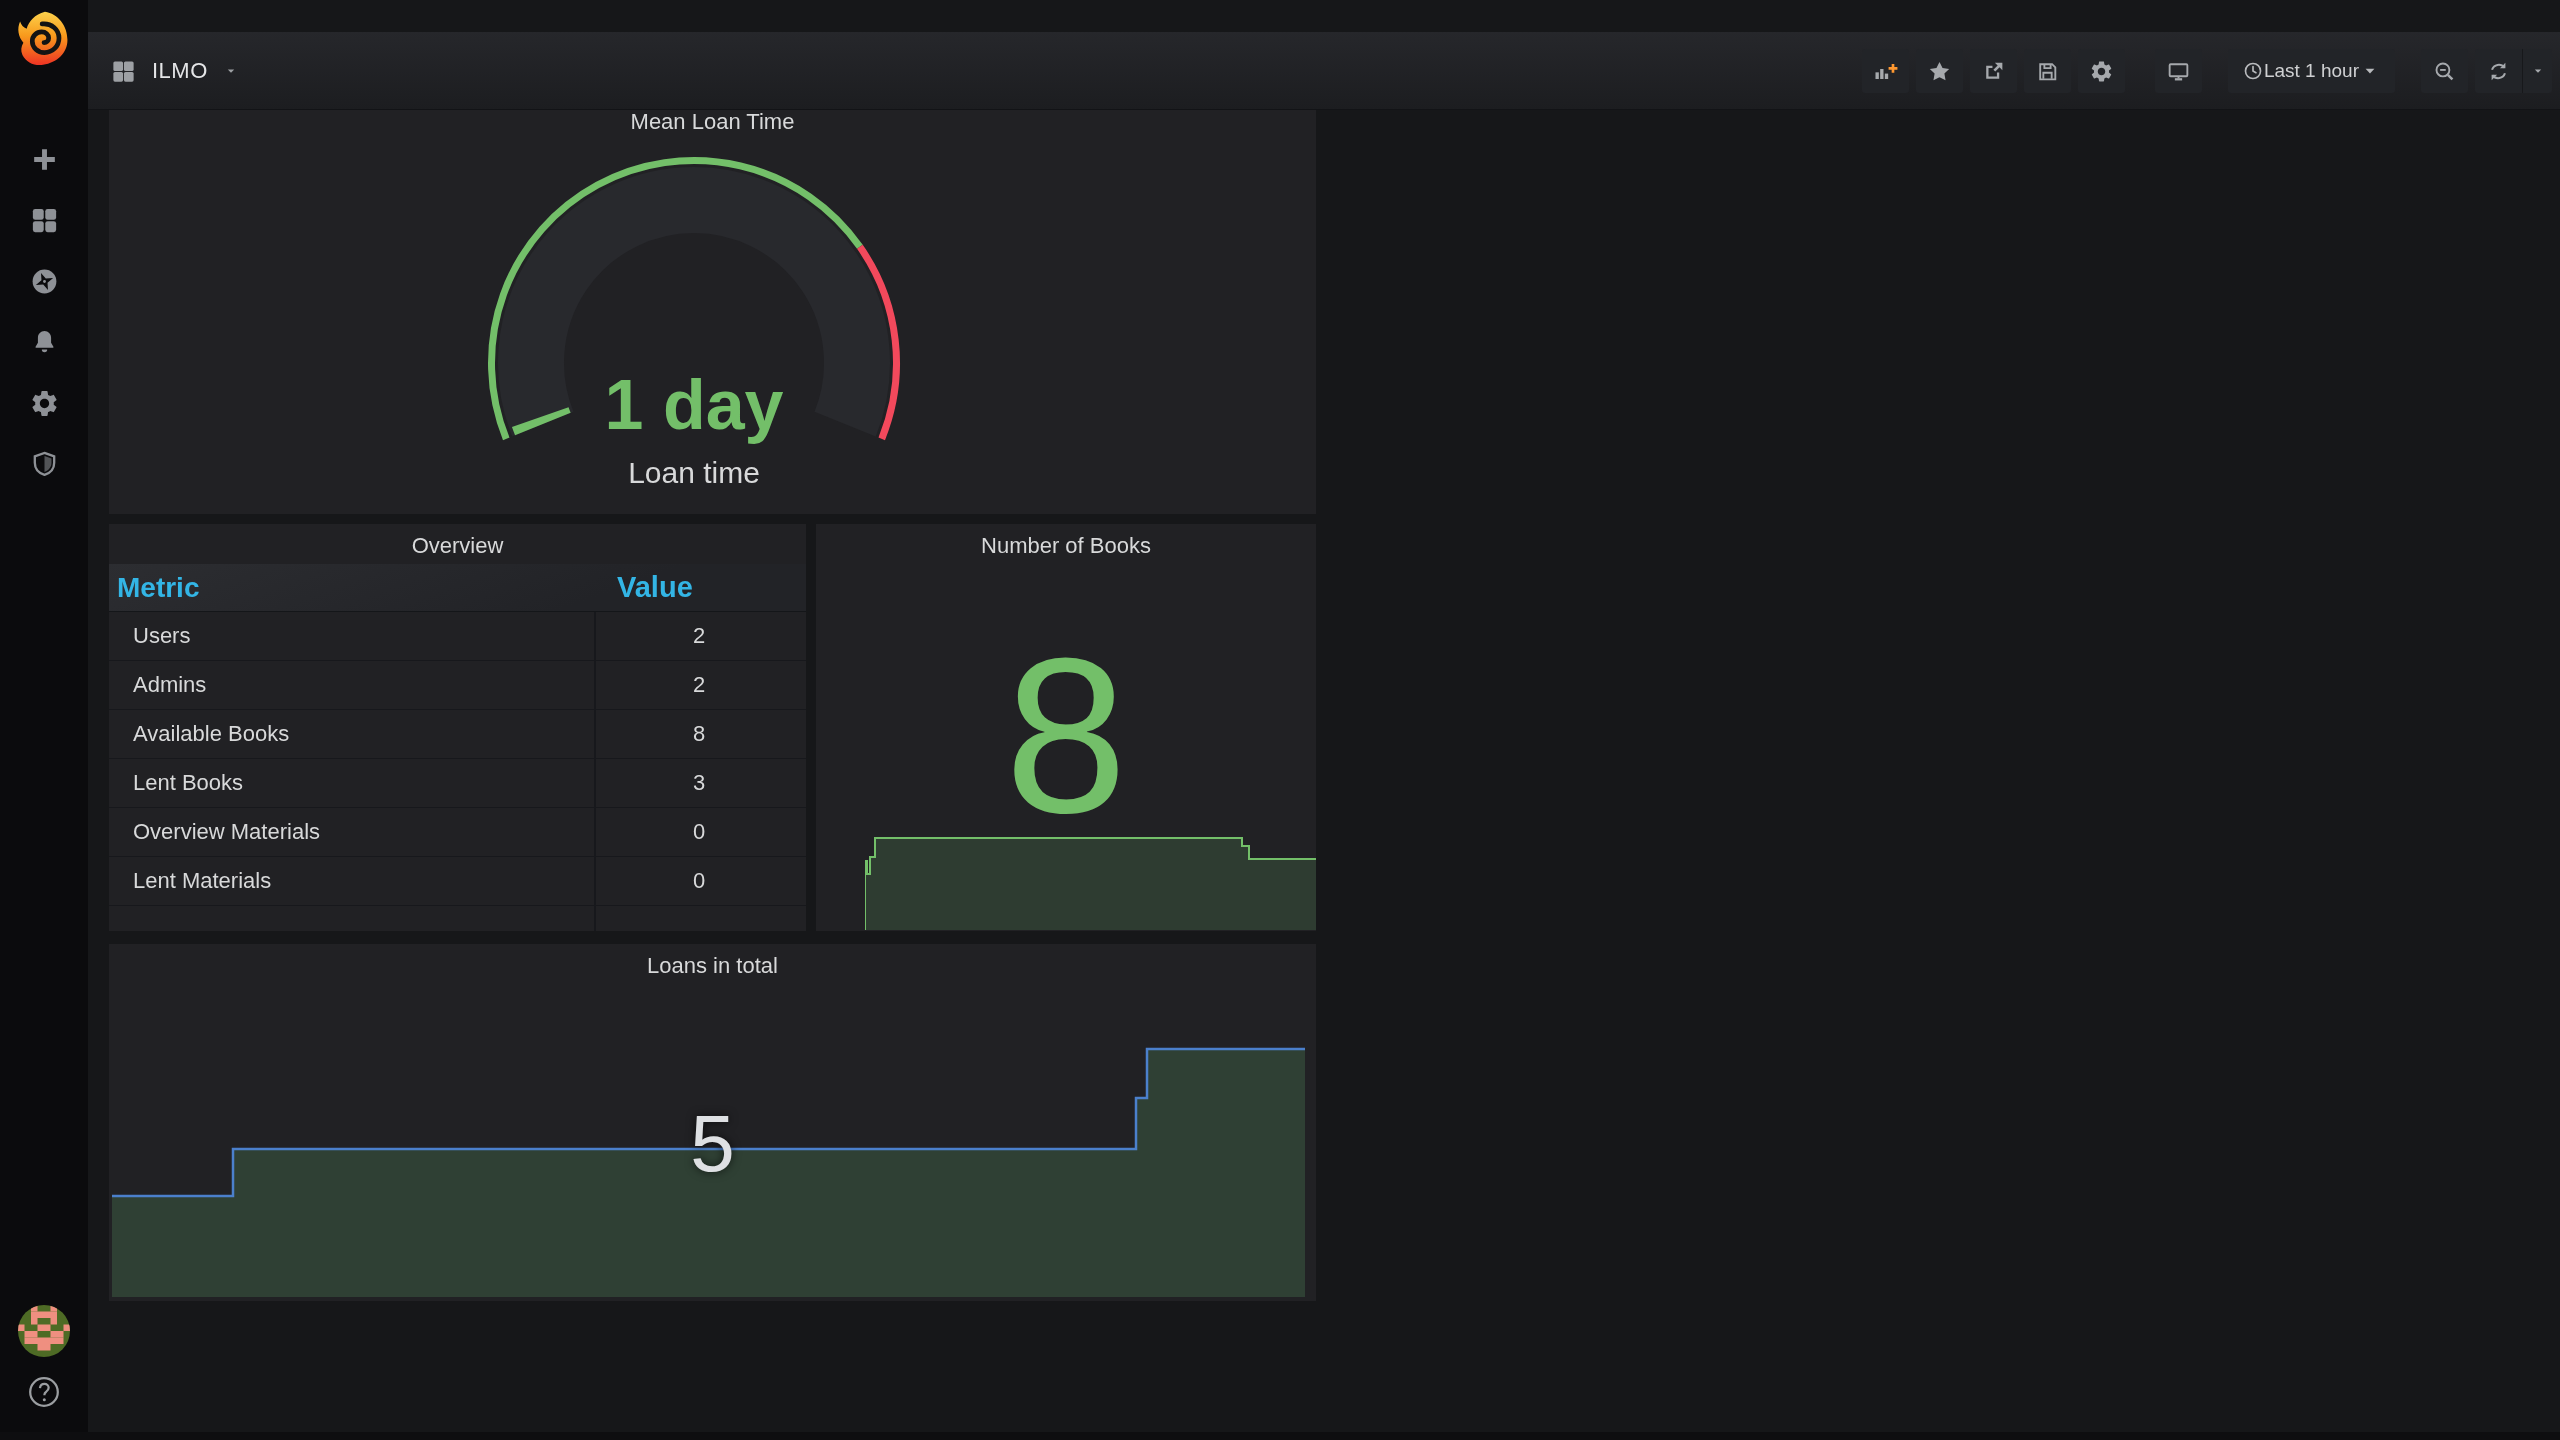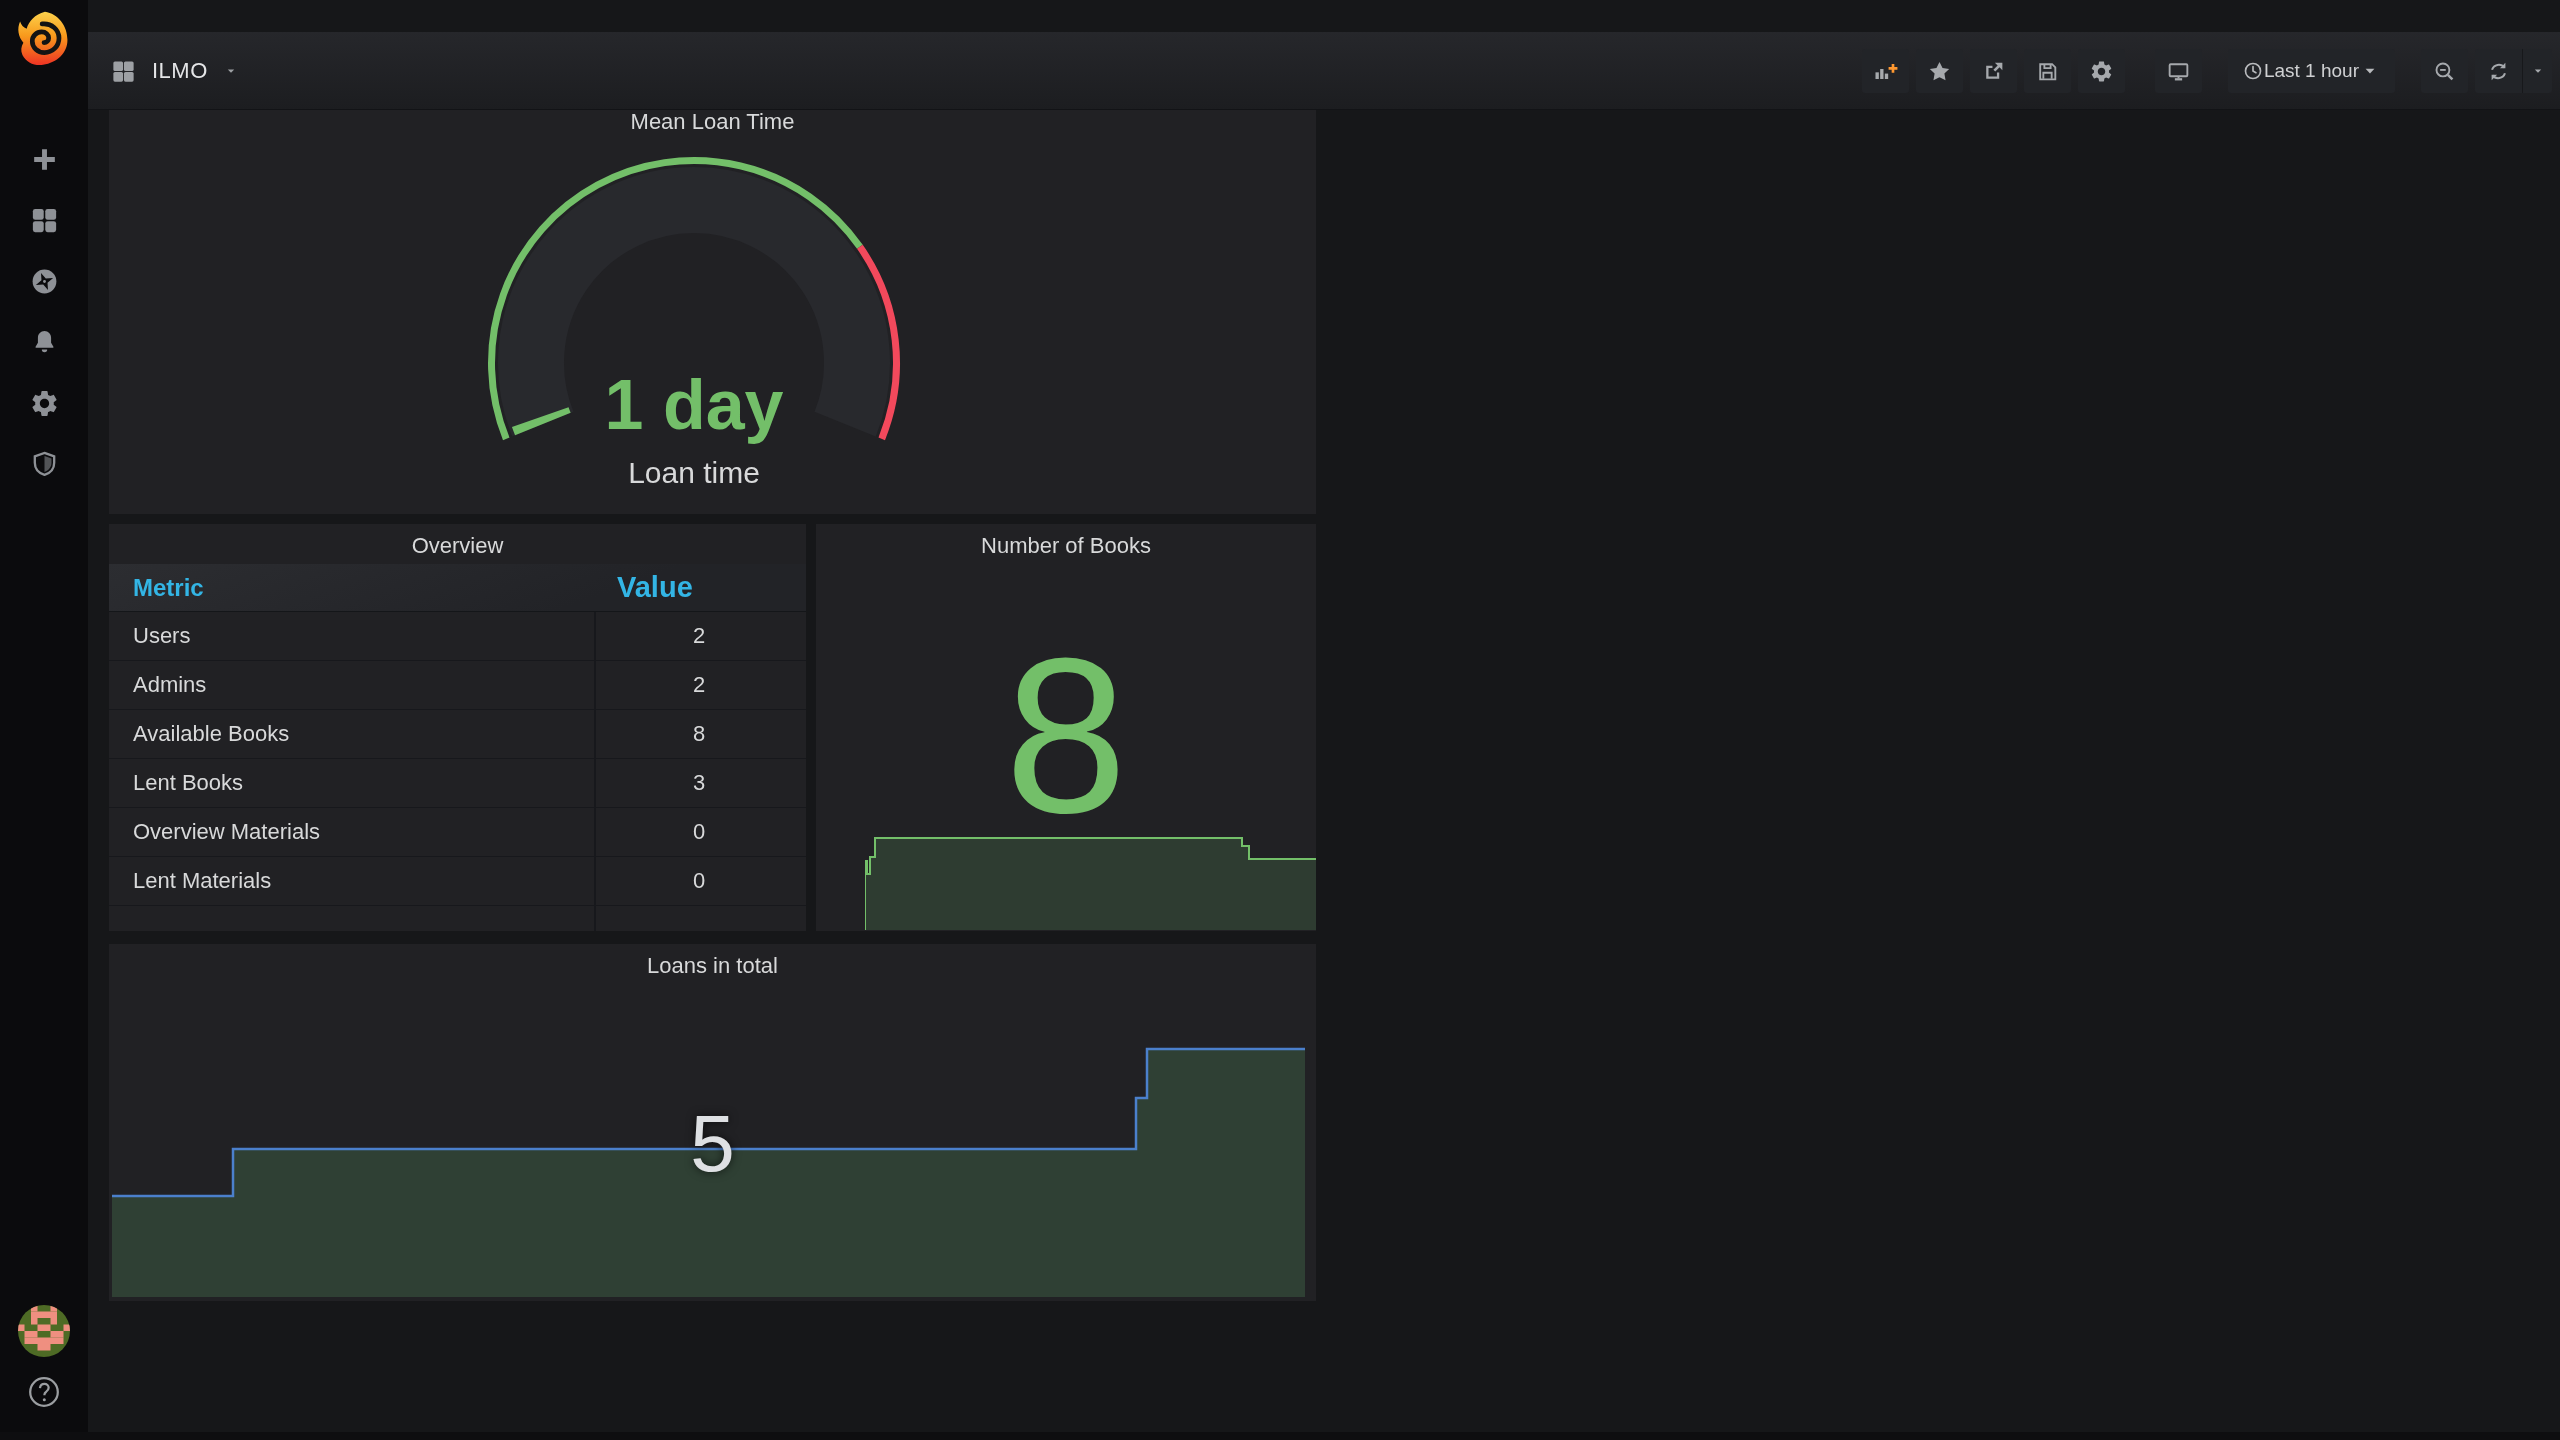--- a/index.html
+++ b/index.html
@@ -54,21 +54,21 @@
   .gauge-value { position:absolute; left:365px; width:440px; top:265px; text-align:center;
                  font-size:70px; font-weight:600; color:#73BF69; }
   .gauge-label { position:absolute; left:365px; width:440px; top:356px; text-align:center;
                  font-size:30px; color:#d8d9da; }
 
   
   .tbl { position:absolute; top:40px; left:0; right:0; bottom:0; }
   .thead { position:absolute; top:0; left:0; right:0; height:48px; display:flex; align-items:center;
            background:linear-gradient(160deg,#2c2d31 0%,#222327 70%);
            border-bottom:1px solid #141619; }
-  .th-metric { width:485px; padding-left:24px; color:#33b5e5; font-size:24px; font-weight:600; }
+  .th-metric { width:485px; padding-left:8px; color:#33b5e5; font-size:28px; font-weight:600; }
   .th-value  { padding-left:23px; color:#33b5e5; font-size:29px; font-weight:600; }
   .tbody { position:absolute; top:48px; left:0; right:0; bottom:0; }
   .trow { display:flex; height:49px; align-items:center; border-bottom:1px solid #17181c;
           color:#d8d9da; font-size:22px; }
   .td-metric { width:485px; padding-left:24px; }
   .td-value  { width:210px; text-align:center; }
   .col-divider { position:absolute; left:485px; top:0; bottom:0; width:2px; background:#17181c; }
 
   
   .big-num { position:absolute; left:0; right:0; text-align:center; z-index:2; }

